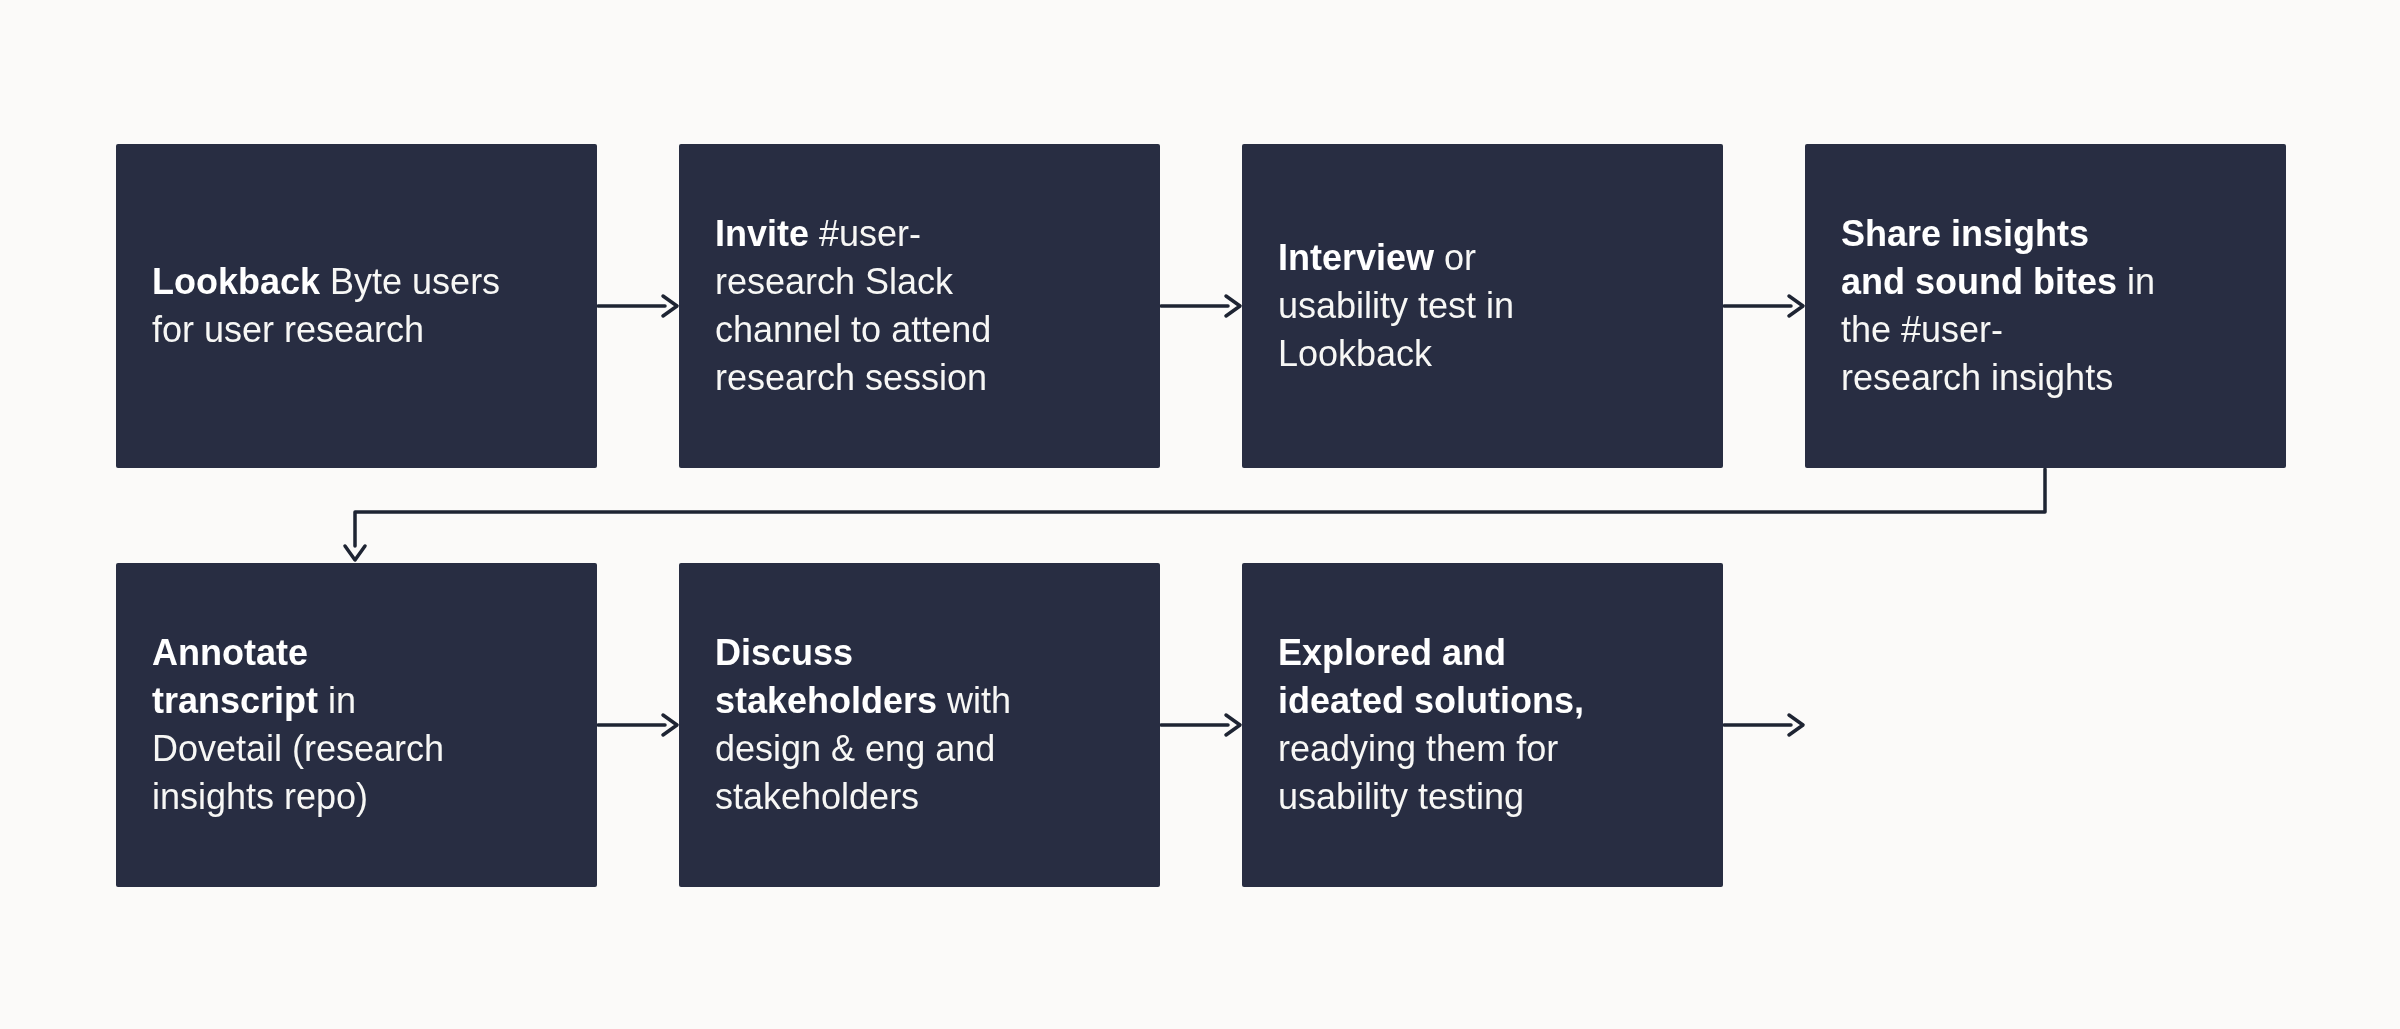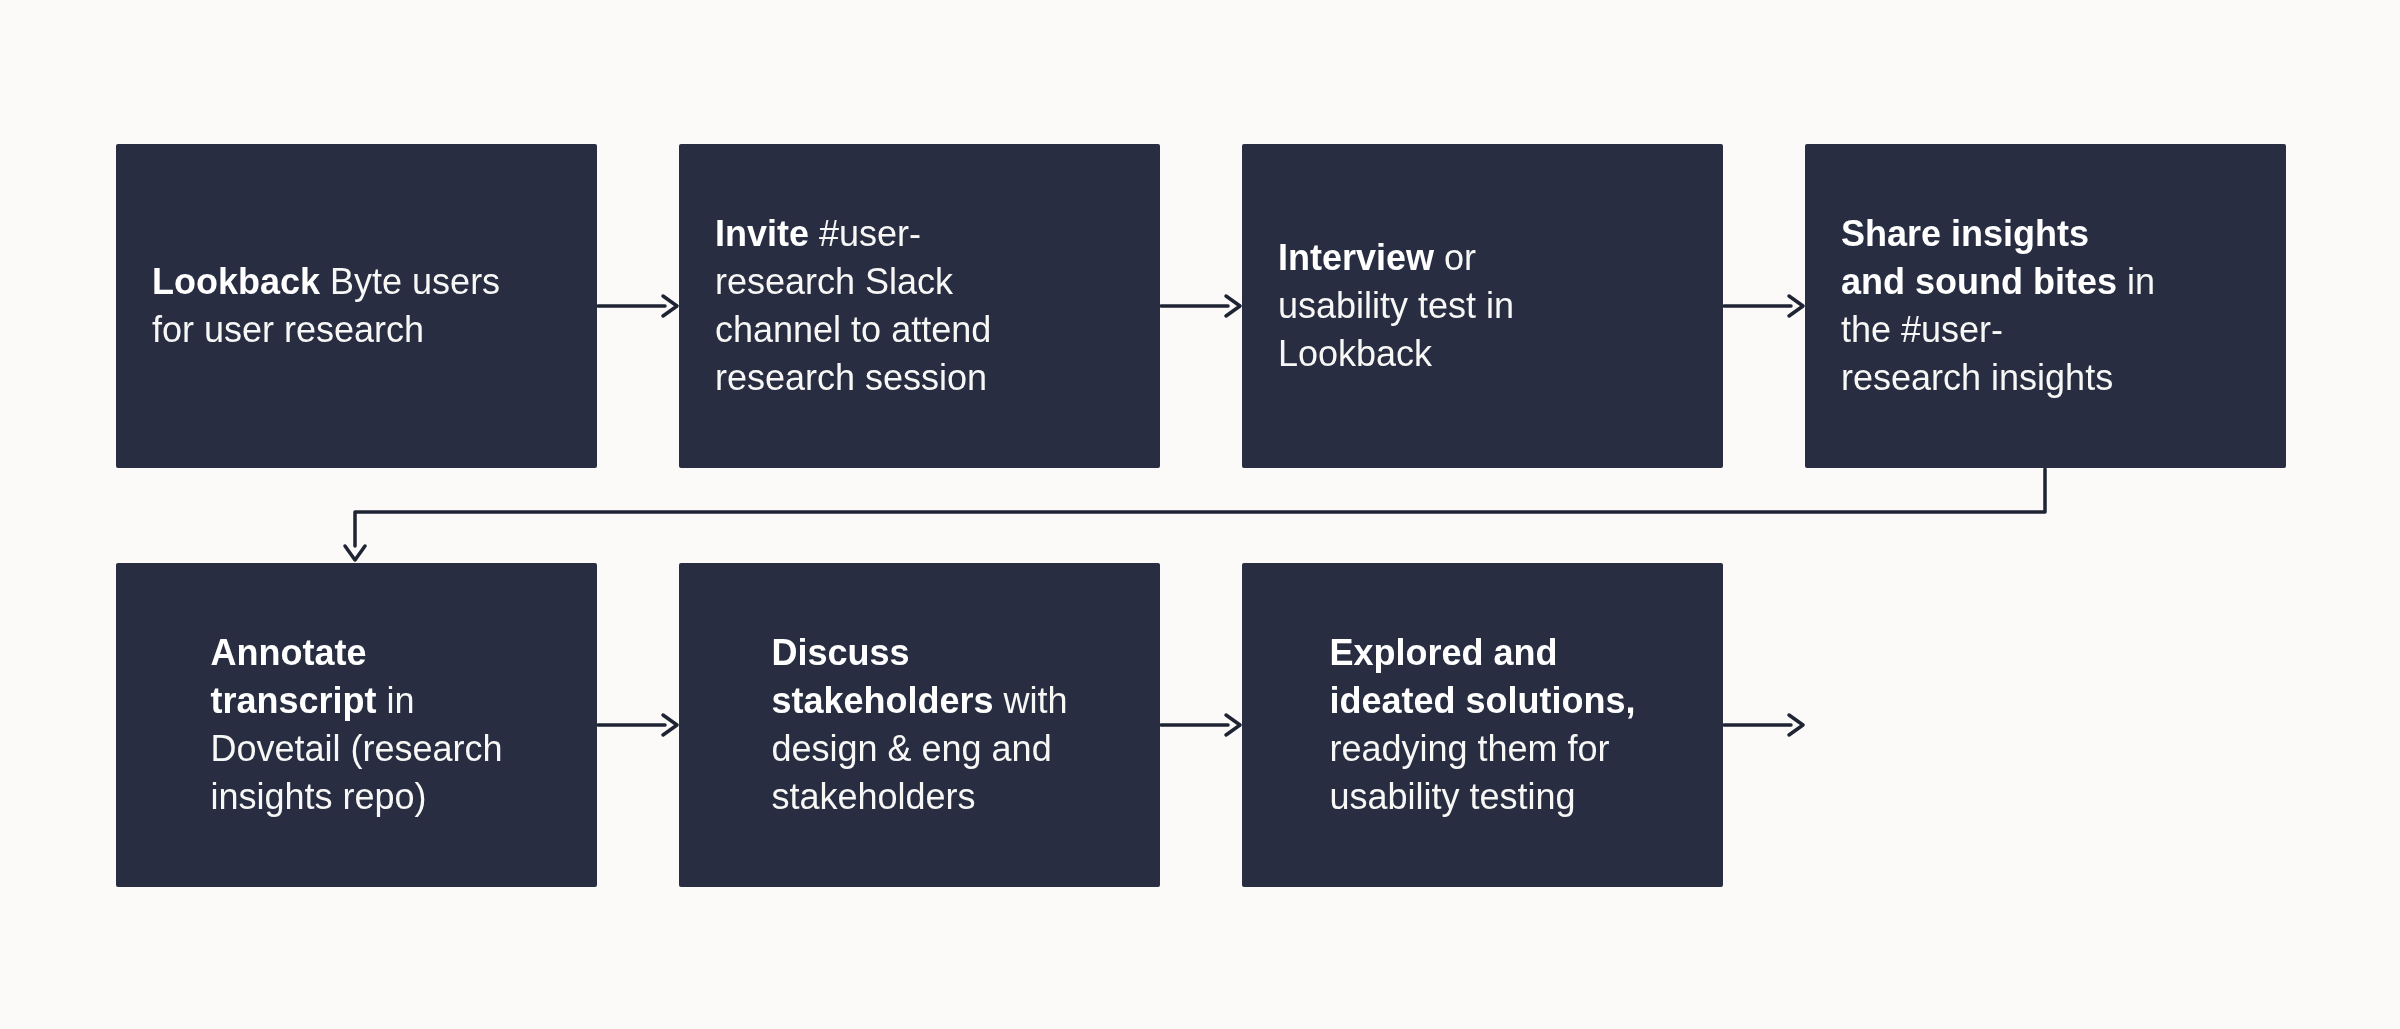--- a/index.html
+++ b/index.html
@@ -26,21 +26,21 @@
     color: #F7F7F5;
     font-size: 36px;
     line-height: 48px;
     font-weight: 400;
     white-space: pre-line;
   }
   .node p b { font-weight: 700; color: #FFFFFF; }
 
   
   .r1 { top: 144px; }
-  .r2 { top: 563px; justify-content: center; }
+  .r2 { top: 563px; }
   .c1 { left: 116px; }
   .c2 { left: 679px; }
   .c3 { left: 1242px; }
   .c4 { left: 1805px; }
 
   svg.connectors {
     position: absolute;
     inset: 0;
     width: 2400px; height: 1029px;
     pointer-events: none;

